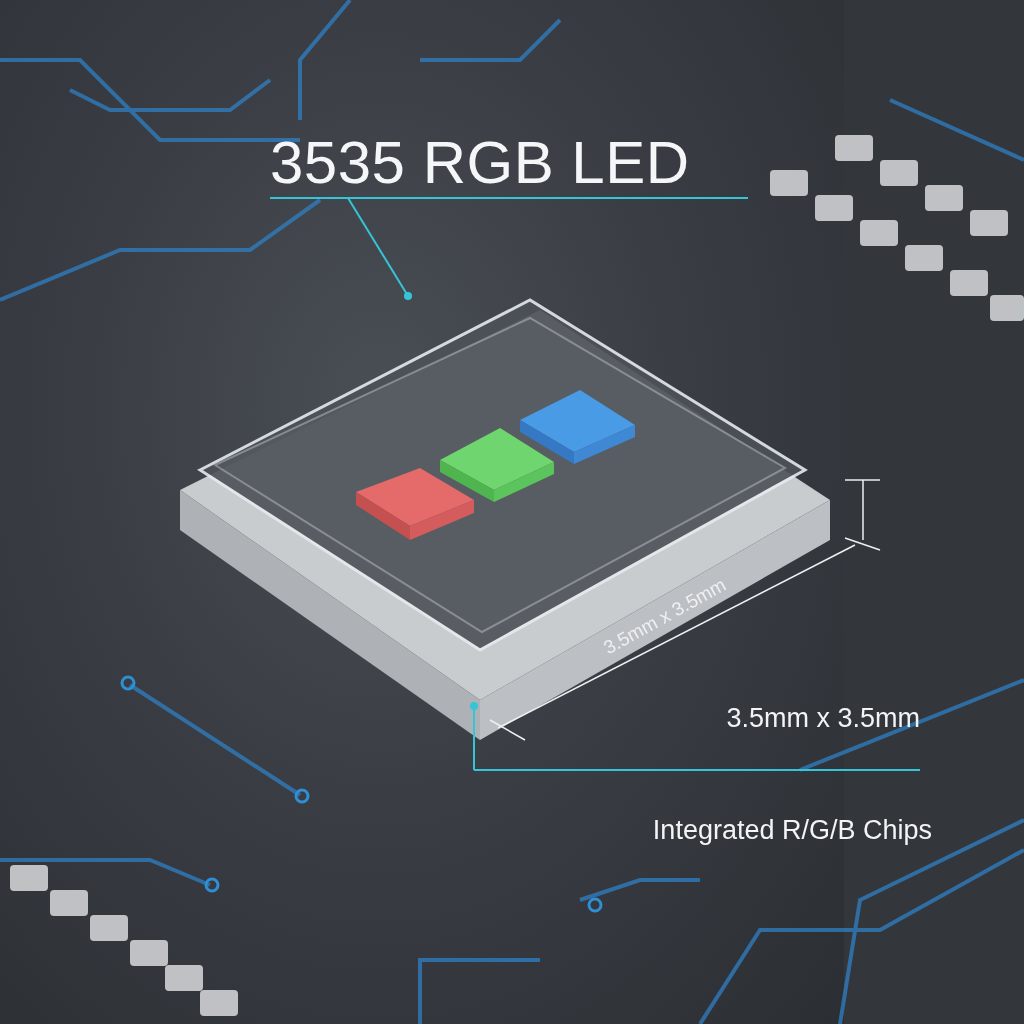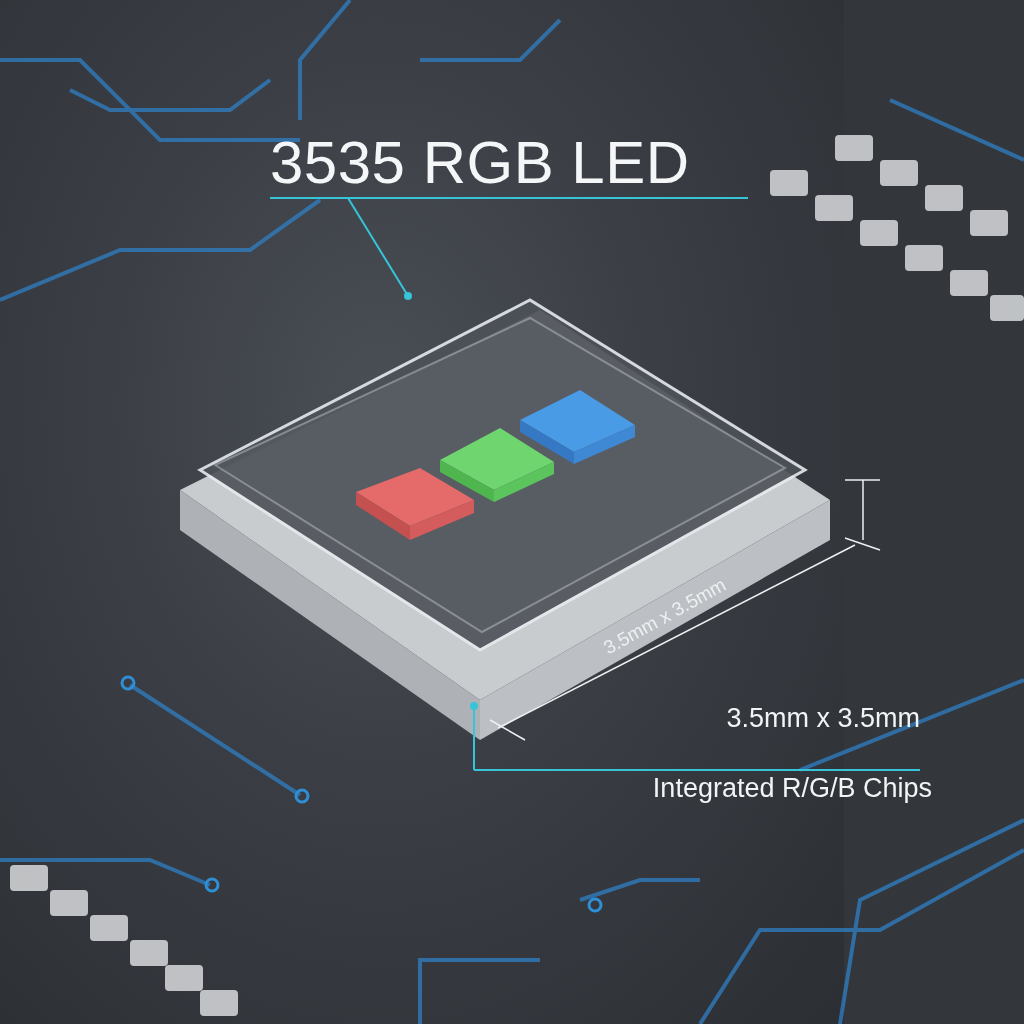--- a/index.html
+++ b/index.html
@@ -91,14 +91,14 @@
     <circle cx="474" cy="706" r="4" fill="#35c4d8"></circle>
     <line x1="474" y1="706" x2="474" y2="770" stroke="#35c4d8" stroke-width="2"></line>
     <line x1="474" y1="770" x2="920" y2="770" stroke="#35c4d8" stroke-width="2"></line>
   </svg>
 
   <div class="title">3535 RGB LED</div>
   <div class="dim-rot">3.5mm x 3.5mm</div>
   <div class="callout-text" style="left:600px;top:700px;width:320px;">
     <div>3.5mm x 3.5mm</div>
   </div>
-  <div class="callout-text" style="left:560px;top:770px;width:372px;">Integrated R/G/B Chips</div>
+  <div class="callout-text" style="left:560px;top:812px;width:372px;">Integrated R/G/B Chips</div>
 </div>
 
 </body></html>

